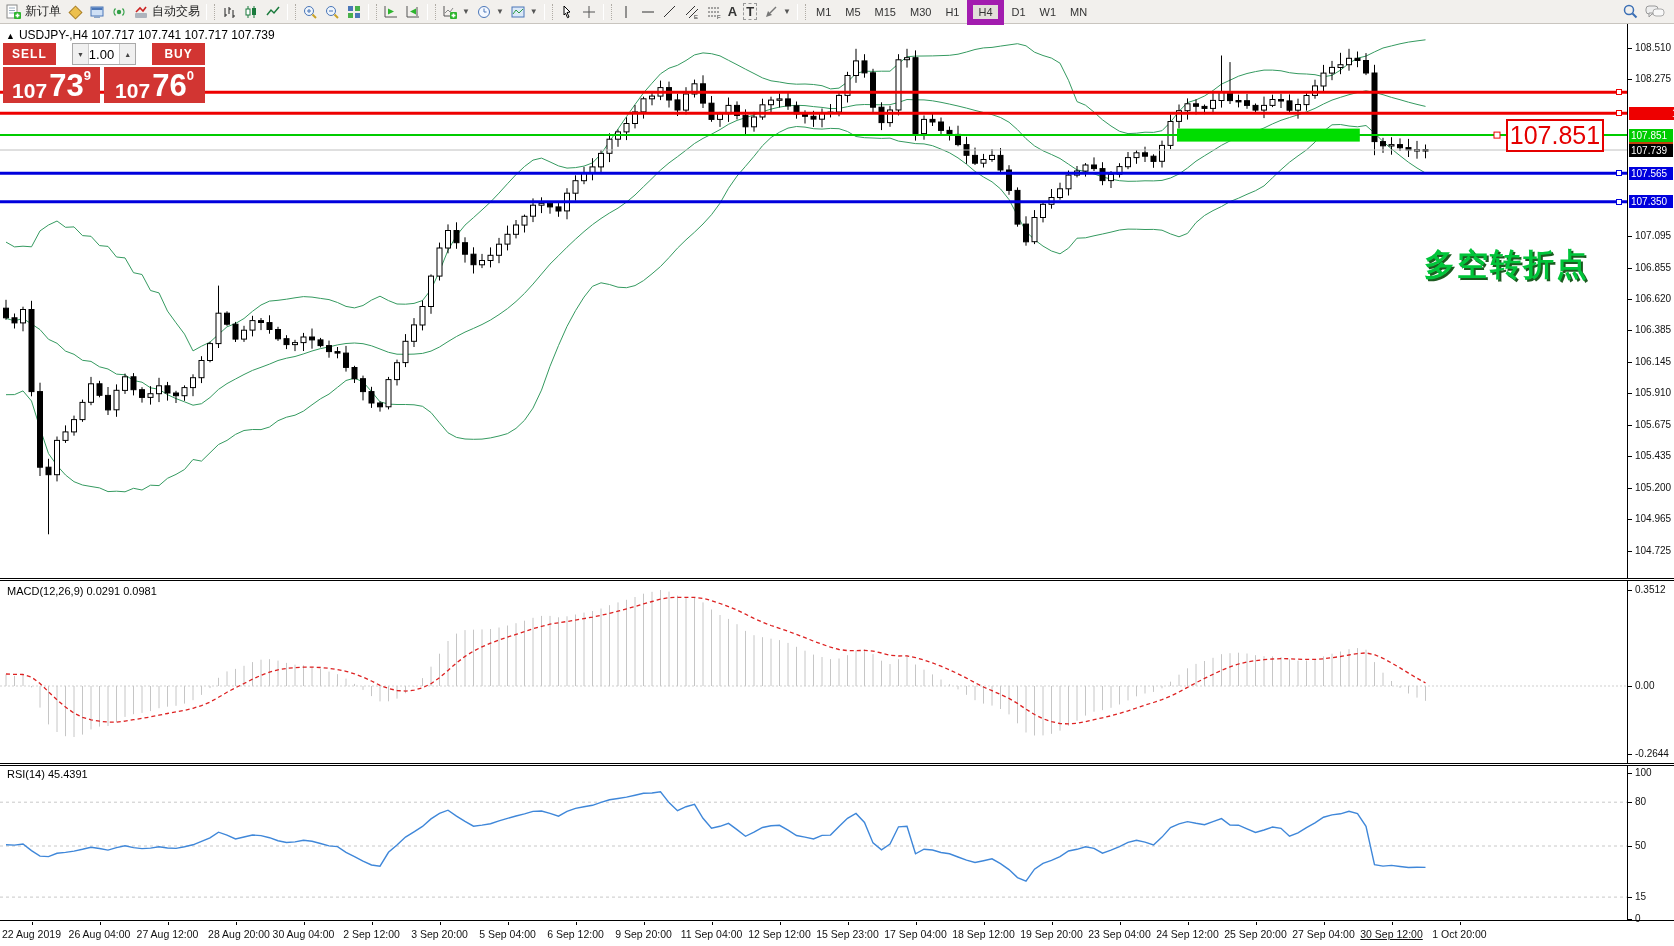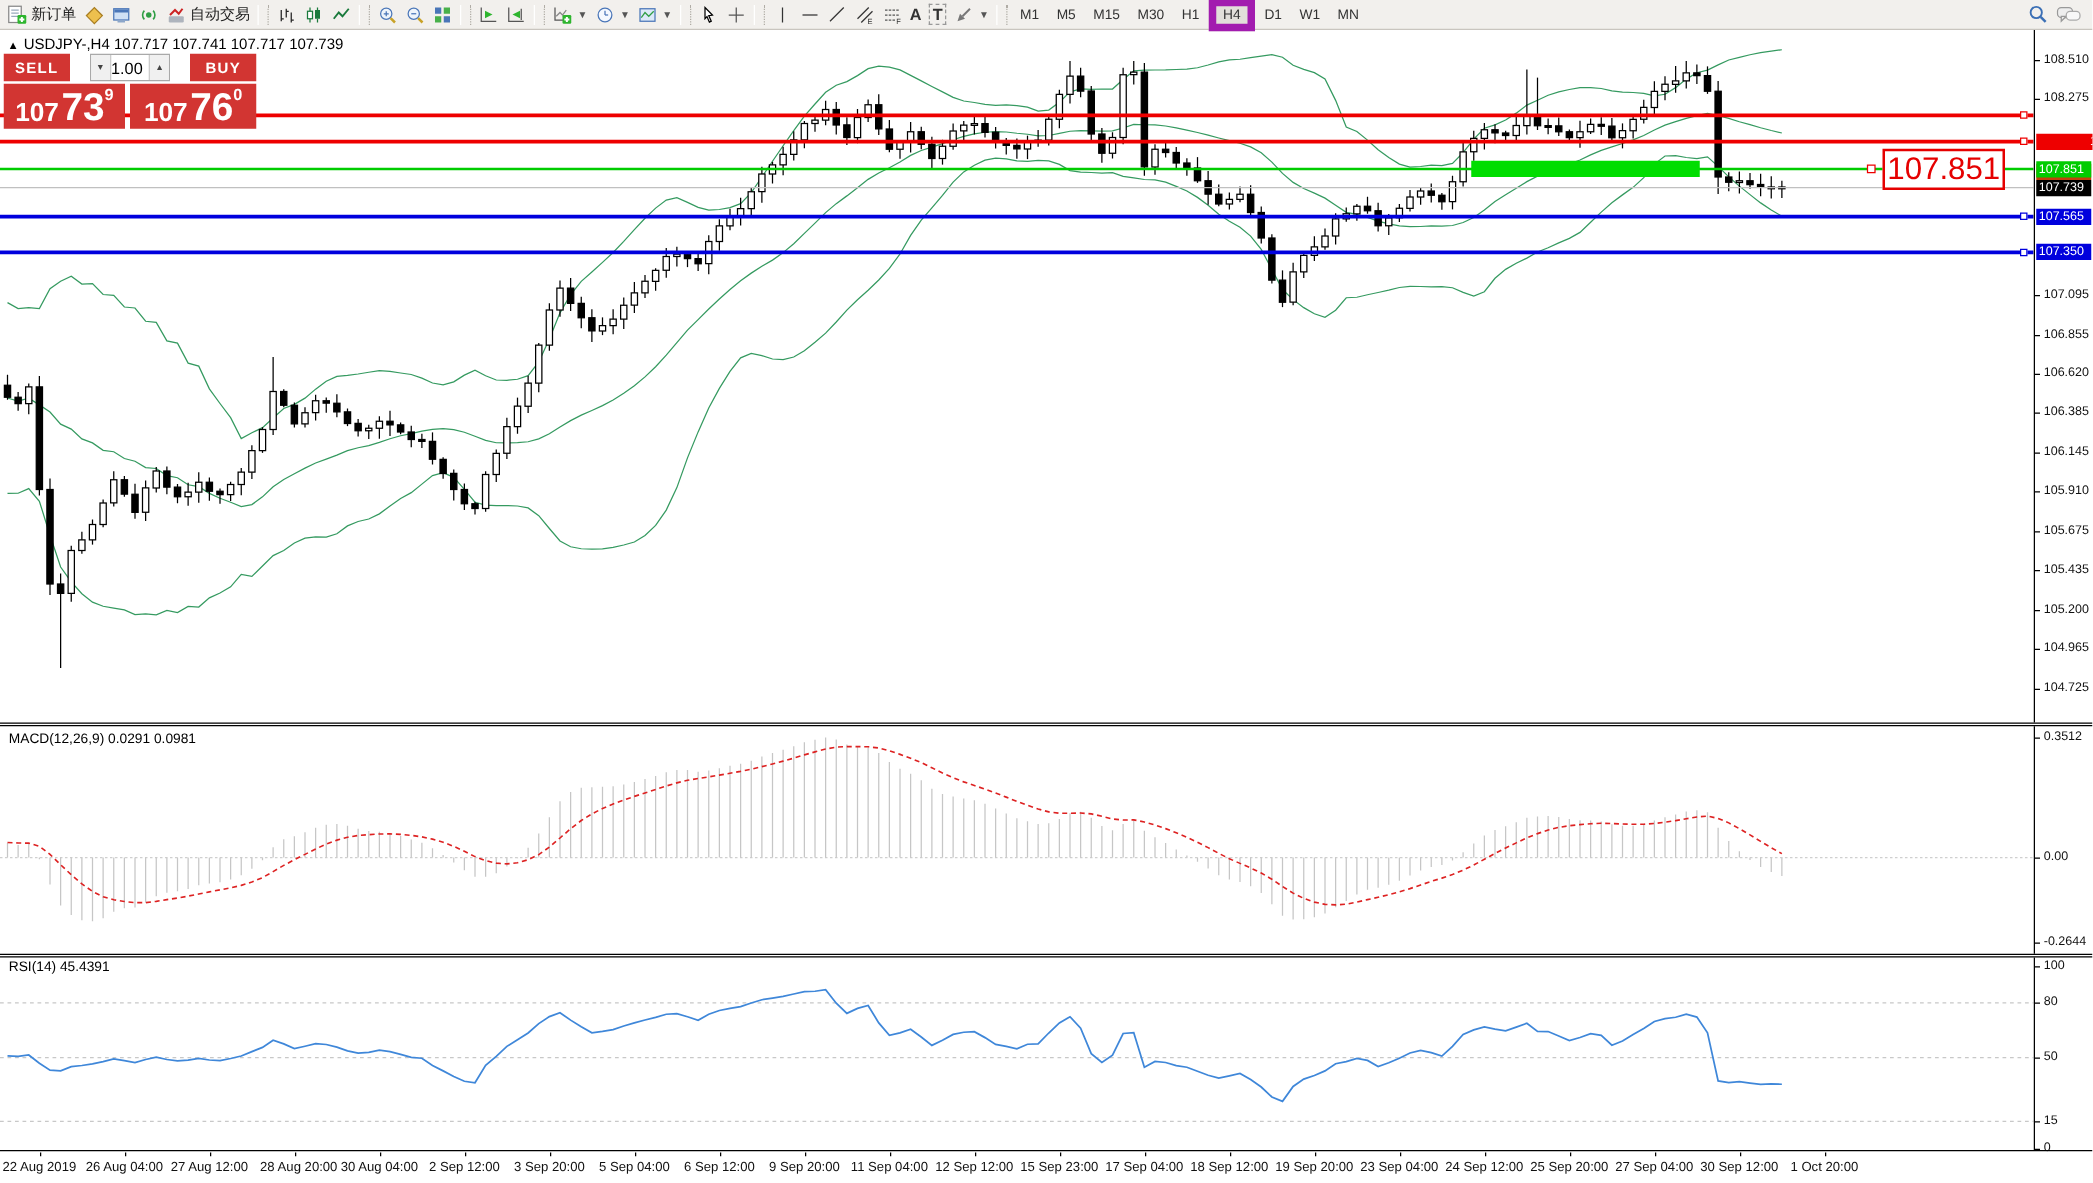--- a/index.html
+++ b/index.html
@@ -646,20 +646,21 @@
       </div>
       <div class="tp-price buy">
         <span class="tp-small">107</span>
           <span class="tp-big">76</span>
           <span class="tp-sup">0</span>
       </div>
     </div>
   </div>
 
   <div id="price-label-box">107.851</div>
+  <div id="annotation">多空转折点</div>
   <div id="macd-label">MACD(12,26,9) 0.0291 0.0981</div>
   <div id="rsi-label">RSI(14) 45.4391</div>
 
   <div class="sep" id="sep1"></div>
   <div class="sep" id="sep2"></div>
   <div id="bottom-line"></div>
 
   <div id="price-axis">
       <div class="ptick" style="top: 23.5px;"></div>
       <div class="plab" style="top: 17.5px;">108.510</div>
@@ -745,21 +746,21 @@
       <div class="tlab" style="left: 1051.5px;">19 Sep 20:00</div>
       <div class="ttick" style="left: 1119.5px;"></div>
       <div class="tlab" style="left: 1119.5px;">23 Sep 04:00</div>
       <div class="ttick" style="left: 1187.5px;"></div>
       <div class="tlab" style="left: 1187.5px;">24 Sep 12:00</div>
       <div class="ttick" style="left: 1255.5px;"></div>
       <div class="tlab" style="left: 1255.5px;">25 Sep 20:00</div>
       <div class="ttick" style="left: 1323.5px;"></div>
       <div class="tlab" style="left: 1323.5px;">27 Sep 04:00</div>
       <div class="ttick" style="left: 1391.5px;"></div>
-      <div class="tlab" style="left: 1391.5px;">30 Sep 12:00</div>
+      <div class="tlab" style="left: 1391.5px; text-decoration: underline;">30 Sep 12:00</div>
       <div class="ttick" style="left: 1459.5px;"></div>
       <div class="tlab" style="left: 1459.5px;">1 Oct 20:00</div>
     </div>
 <div class="sq" style="left: 1616px; top: 89.321px; border: 1px solid rgb(238, 0, 0);"></div>
     <div class="sq" style="left: 1616px; top: 110.202px; border: 1px solid rgb(238, 0, 0);"></div>
     <div class="sq" style="left: 1616px; top: 170.185px; border: 1px solid rgb(0, 0, 221);"></div>
     <div class="sq" style="left: 1616px; top: 198.78px; border: 1px solid rgb(0, 0, 221);"></div>
   </div>
 
 </body></html>

